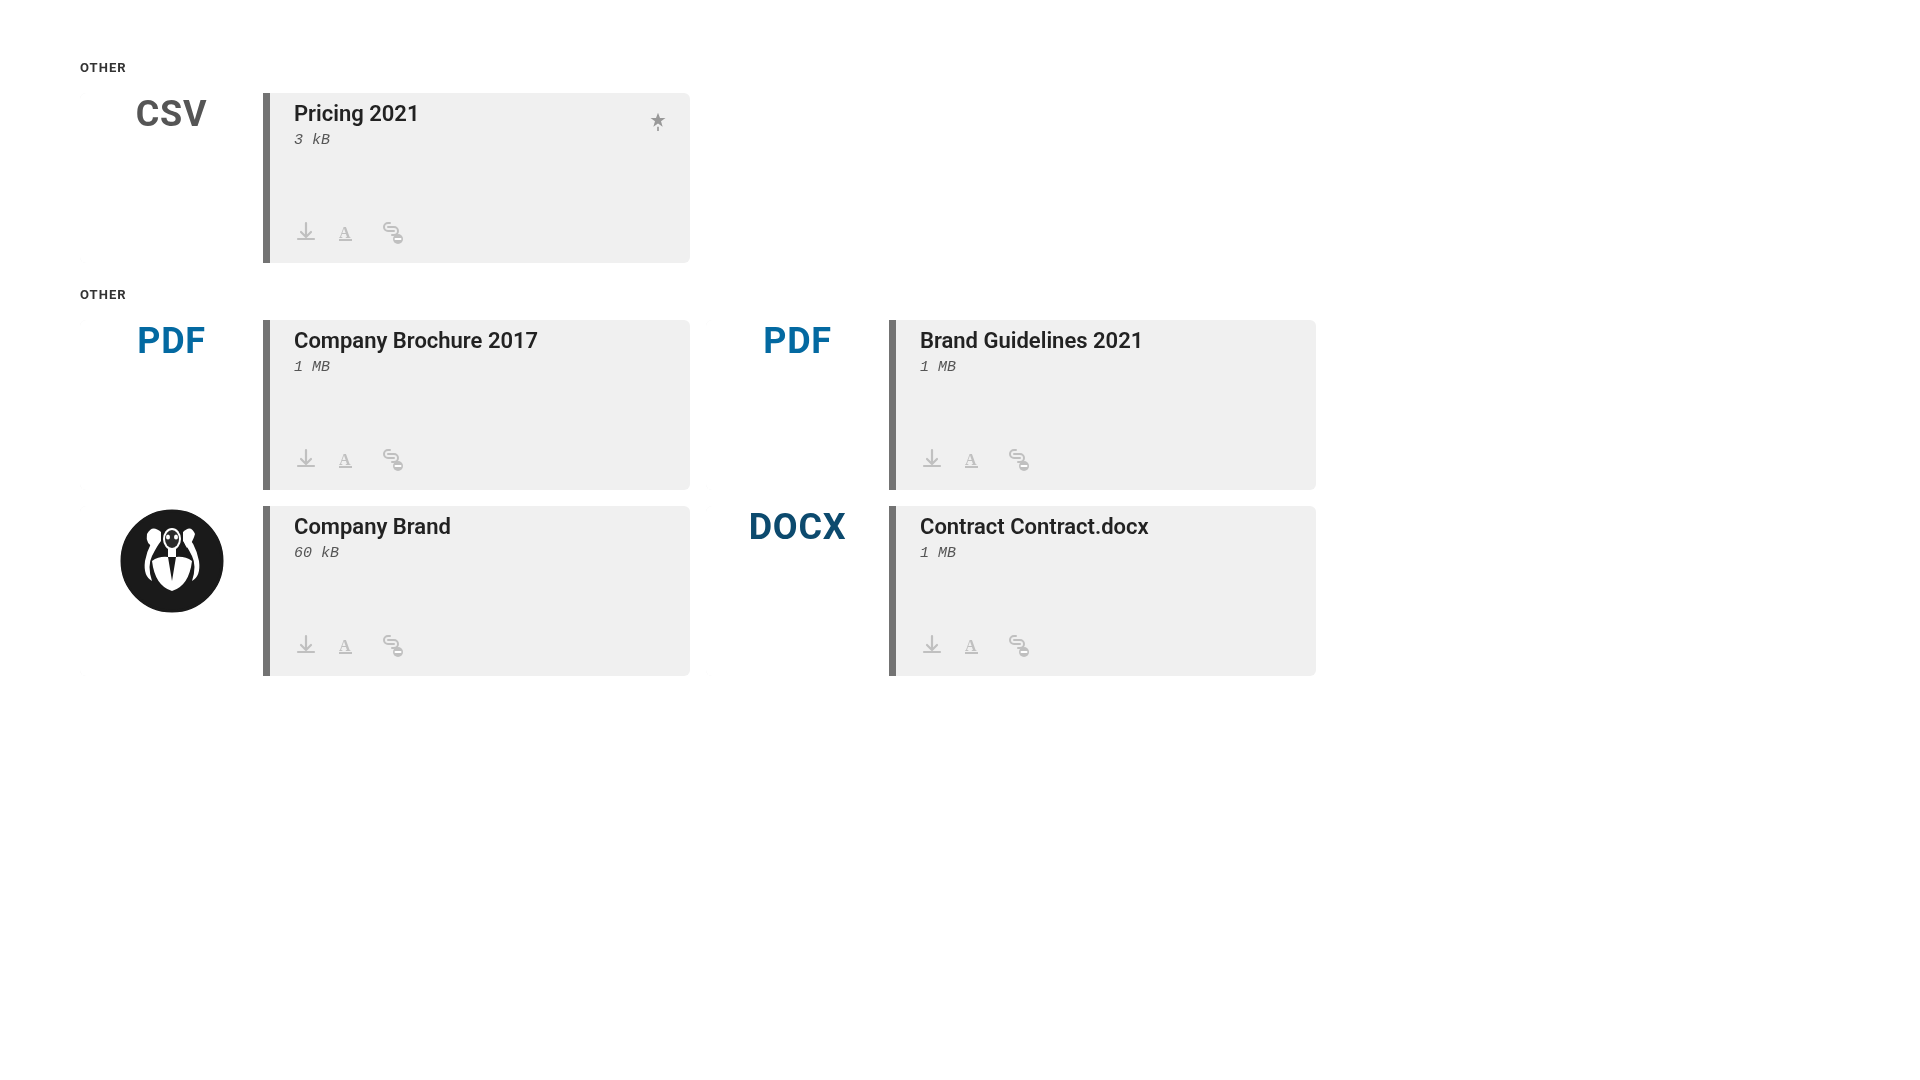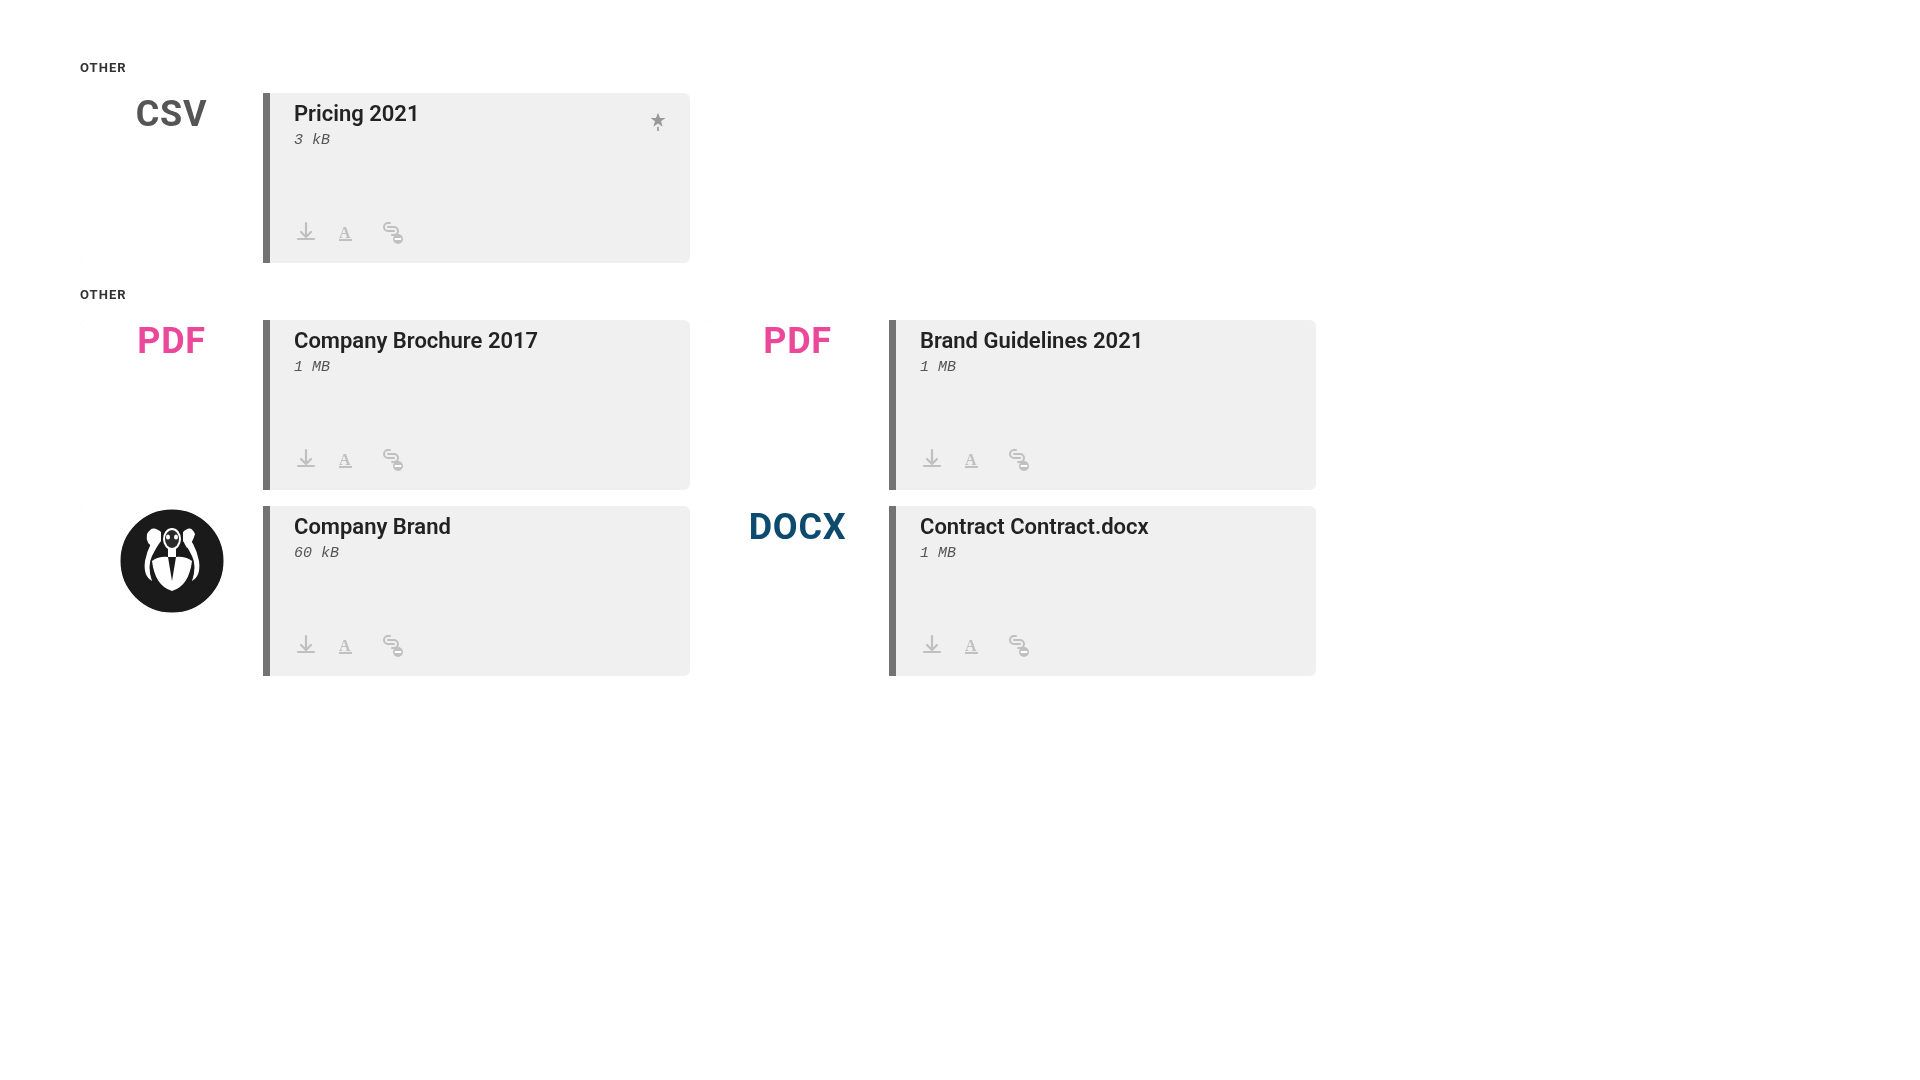--- a/index.html
+++ b/index.html
@@ -57,21 +57,21 @@
       border-right: 7px solid #737373;
     }
 
     .file-type-label {
       font-size: 36px;
       font-weight: 700;
       letter-spacing: 0.02em;
     }
 
     .file-type-csv { color: #555; }
-    .file-type-pdf { color: #ec4899; }
+    .file-type-pdf { color: #0369a1; }
     .file-type-docx { color: #0c4a6e; }
 
     .file-card-info {
       flex: 1;
       padding: 8px 24px 18px 24px;
       display: flex;
       flex-direction: column;
       justify-content: space-between;
     }
 

